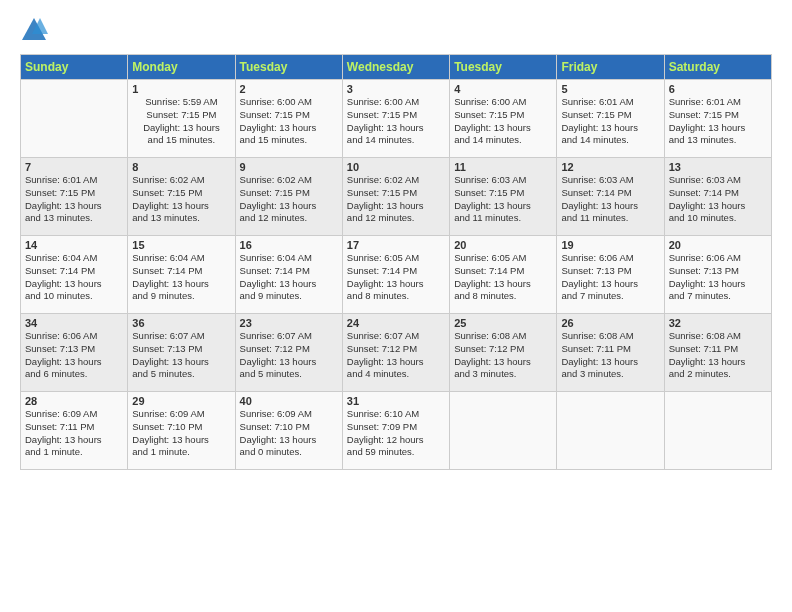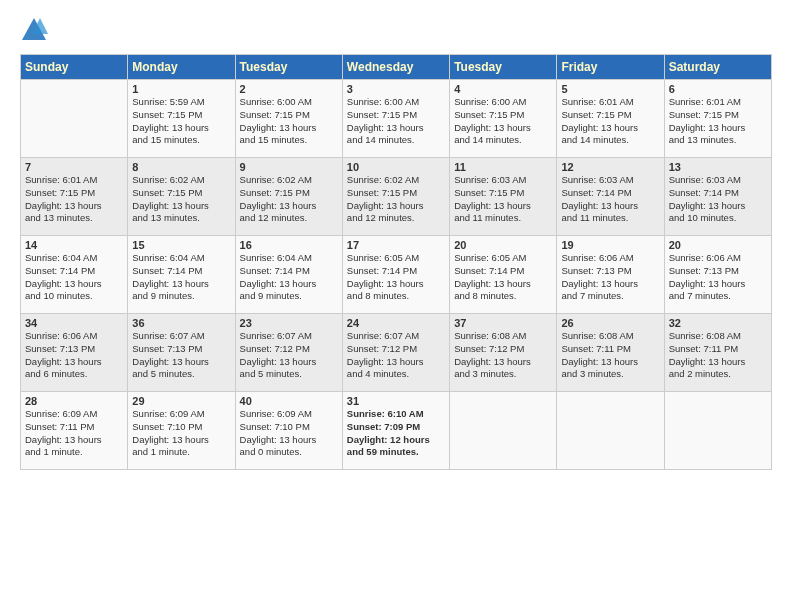--- a/index.html
+++ b/index.html
@@ -60,21 +60,21 @@
       font-size: 15px;
       color: #555;
     }
     table {
       width: 100%;
       border-collapse: collapse;
       table-layout: fixed;
     }
     thead tr th {
       background-color: #2b6cb8;
-      color: #fef9c3;
+      color: #bef264;
       font-size: 12px;
       font-weight: bold;
       padding: 5px 4px;
       text-align: left;
       border: 1px solid #ccc;
     }
     tbody tr td {
       border: 1px solid #ccc;
       vertical-align: top;
       padding: 3px 4px;
@@ -131,21 +131,21 @@
           <th>Tuesday</th>
           <th>Friday</th>
           <th>Saturday</th>
         </tr>
     </thead>
     <tbody id="calendar-body">
     <tr>
           <td></td>
           <td>
             <span class="day-number">1</span>
-            <div class="day-info" style="white-space: pre-line;">Sunrise: 5:59 AM
+            <div class="day-info" style="white-space: pre-line; text-align: center;">Sunrise: 5:59 AM
 Sunset: 7:15 PM
 Daylight: 13 hours
 and 15 minutes.</div>
           </td>
           <td>
             <span class="day-number">2</span>
             <div class="day-info" style="white-space: pre-line;">Sunrise: 6:00 AM
 Sunset: 7:15 PM
 Daylight: 13 hours
 and 15 minutes.</div>
@@ -304,21 +304,21 @@
 and 5 minutes.</div>
           </td>
           <td>
             <span class="day-number">24</span>
             <div class="day-info" style="white-space: pre-line;">Sunrise: 6:07 AM
 Sunset: 7:12 PM
 Daylight: 13 hours
 and 4 minutes.</div>
           </td>
           <td>
-            <span class="day-number">37</span>
+            <span class="day-number">25</span>
             <div class="day-info" style="white-space: pre-line;">Sunrise: 6:08 AM
 Sunset: 7:12 PM
 Daylight: 13 hours
 and 3 minutes.</div>
           </td>
           <td>
             <span class="day-number">26</span>
             <div class="day-info" style="white-space: pre-line;">Sunrise: 6:08 AM
 Sunset: 7:11 PM
 Daylight: 13 hours
@@ -349,21 +349,21 @@
           </td>
           <td>
             <span class="day-number">40</span>
             <div class="day-info" style="white-space: pre-line;">Sunrise: 6:09 AM
 Sunset: 7:10 PM
 Daylight: 13 hours
 and 0 minutes.</div>
           </td>
           <td>
             <span class="day-number">31</span>
-            <div class="day-info" style="white-space: pre-line; font-weight: bold;">Sunrise: 6:10 AM
+            <div class="day-info" style="white-space: pre-line;">Sunrise: 6:10 AM
 Sunset: 7:09 PM
 Daylight: 12 hours
 and 59 minutes.</div>
           </td>
           <td></td>
           <td></td>
           <td></td>
         </tr>
       </tbody>
   </table>

